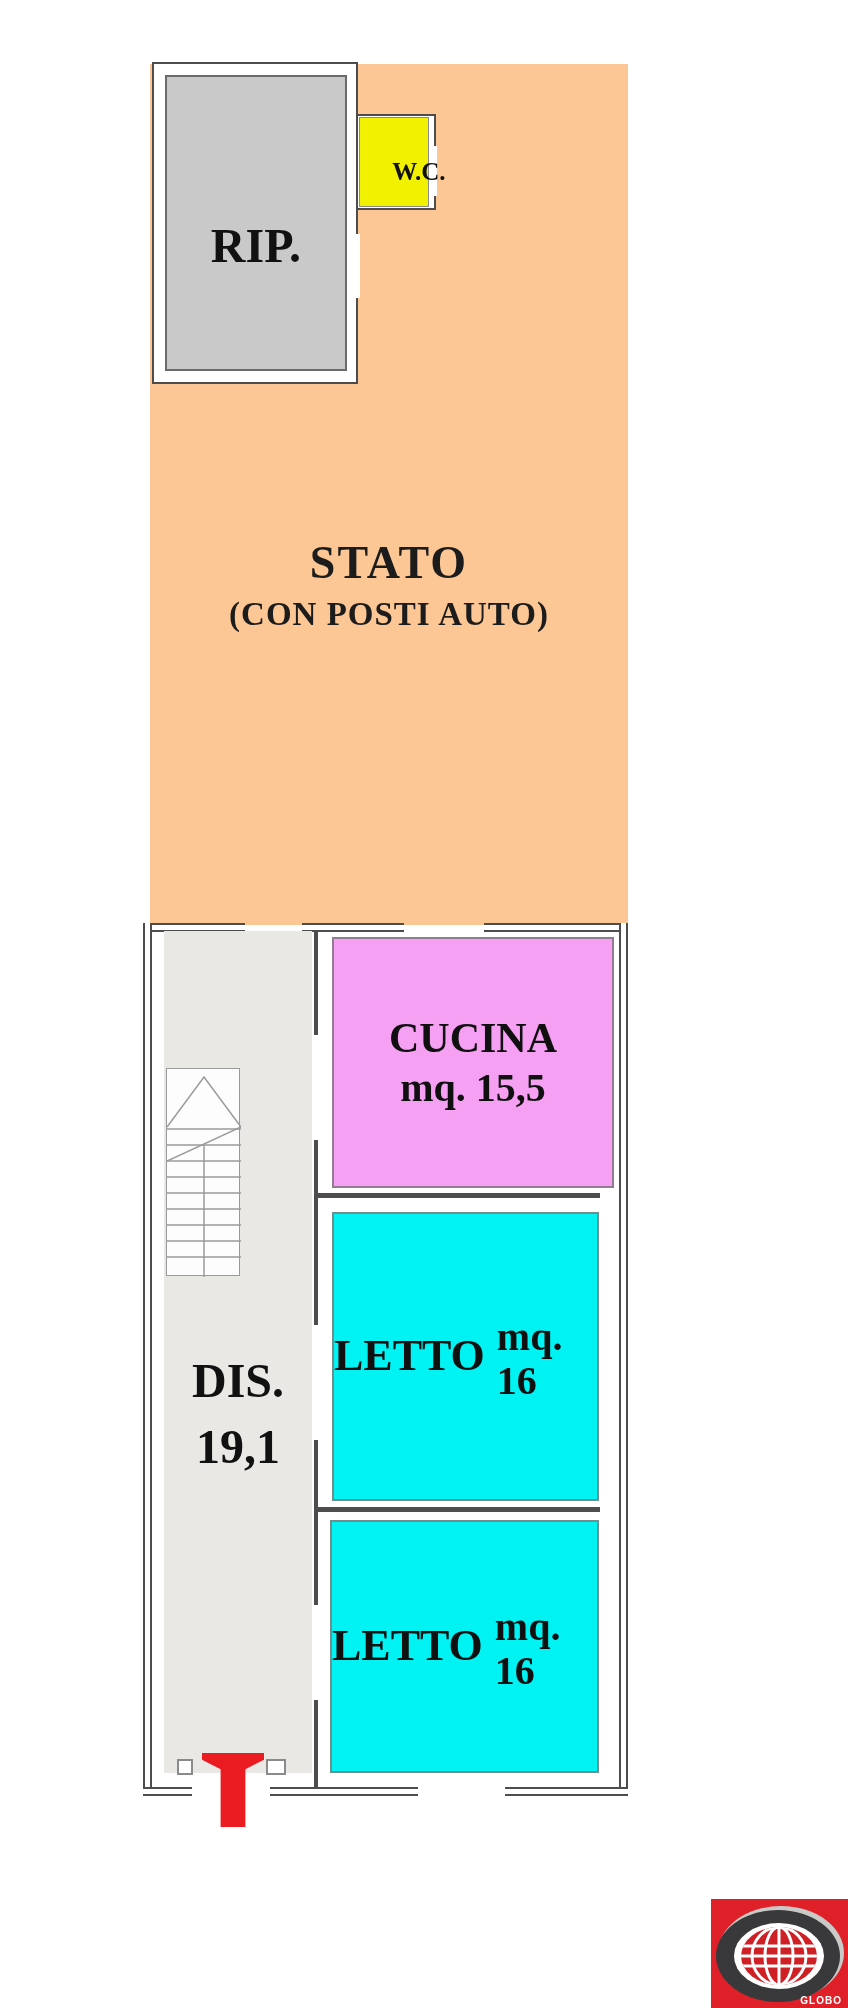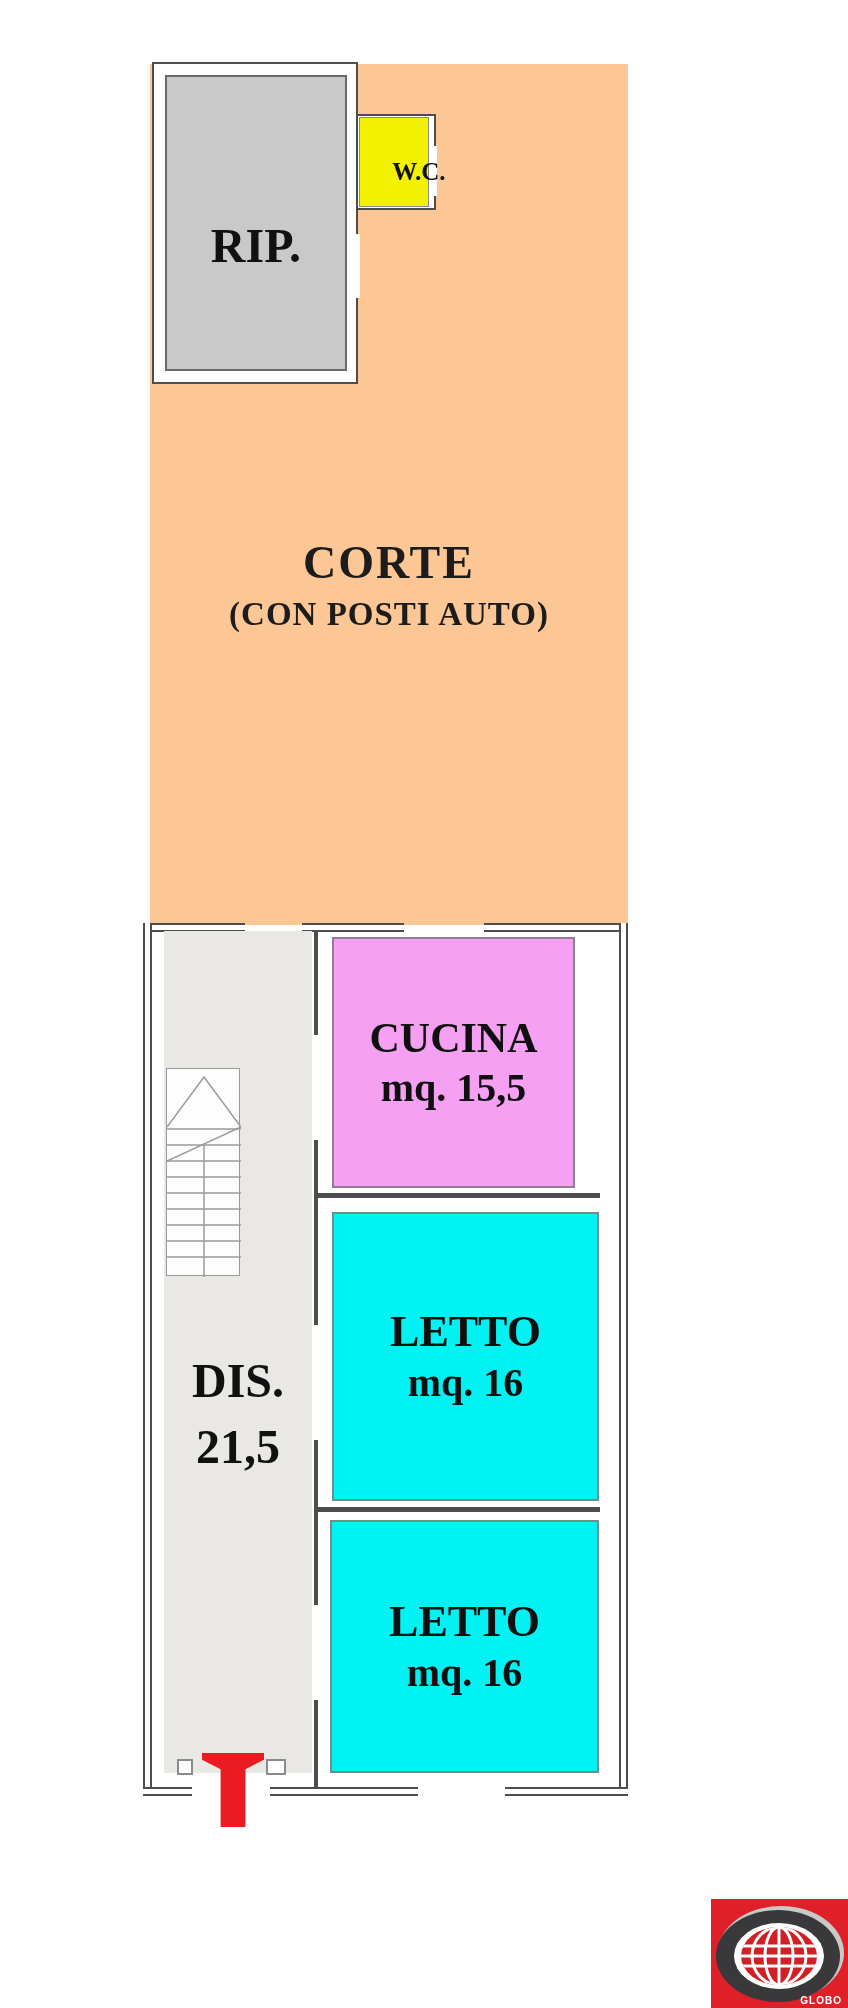--- a/index.html
+++ b/index.html
@@ -23,27 +23,27 @@
   #rip-label{left:165px;top:218px;width:182px;text-align:center;font-size:48px;font-weight:bold;color:#111;}
   #rip-door-gap{left:352px;top:234px;width:8px;height:64px;background:#ffffff;}
   
   #wc-outer{left:356px;top:114px;width:80px;height:96px;background:#ffffff;border:2px solid var(--wall);box-sizing:border-box;}
   #wc-fill{left:359px;top:117px;width:70px;height:90px;background:var(--wc-yellow);border:1px solid #8a8a8a;box-sizing:border-box;}
   #wc-label{left:359px;top:158px;width:70px;text-align:center;font-size:25px;font-weight:bold;color:#111;margin-left:25px;}
   #wc-door-gap{left:429px;top:146px;width:8px;height:50px;background:#ffffff;}
   
   #dis-fill{left:164px;top:931px;width:148px;height:842px;background:var(--dis-gray);}
   #dis-label{left:158px;top:1348px;width:160px;text-align:center;font-size:48px;font-weight:bold;color:#111;line-height:1.38;}
-  #cucina{left:332px;top:937px;width:243px;height:251px;background:var(--cucina-pink);border:2px solid #8f7d92;box-sizing:border-box;
+  #cucina{left:332px;top:937px;width:282px;height:251px;background:var(--cucina-pink);border:2px solid #8f7d92;box-sizing:border-box;
           display:flex;flex-direction:column;align-items:center;justify-content:center;}
   #cucina .room-title{font-size:42px;}
   #letto1{left:332px;top:1212px;width:267px;height:289px;}
   #letto2{left:330px;top:1520px;width:269px;height:253px;}
   .letto{background:var(--letto-cyan);border:2px solid #6f8f8f;box-sizing:border-box;
-         display:flex;flex-direction:column;align-items:center;justify-content:center;}
+         display:flex;flex-direction:row;align-items:center;justify-content:center;gap:12px;}
   .room-title{font-size:44px;font-weight:bold;color:#101010;line-height:1.1;}
   .room-area{font-size:40px;font-weight:bold;color:#101010;line-height:1.1;margin-top:4px;}
   
   #stairs{left:166px;top:1068px;width:74px;height:208px;background:#fdfdfd;border:1px solid #9a9a9a;box-sizing:border-box;}
   
   .jamb{background:#ffffff;border:2px solid #8a8a8a;box-sizing:border-box;}
   #jamb-left{left:177px;top:1759px;width:16px;height:16px;}
   #jamb-right{left:266px;top:1759px;width:20px;height:16px;}
   #entrance-marker{left:202px;top:1753px;width:62px;height:74px;background:var(--marker-red);
     clip-path:polygon(0% 0%,100% 0%,100% 9%,70% 22%,70% 100%,30% 100%,30% 22%,0% 9%);}
@@ -54,21 +54,21 @@
   #logo{left:711px;top:1899px;width:162px;height:109px;background:var(--logo-red);overflow:hidden;}
   #logo-text{font-family:"Liberation Sans","DejaVu Sans",sans-serif;font-weight:bold;font-size:10px;fill:#ffffff;letter-spacing:1px;}
 </style>
 </head>
 <body>
 
 <div id="stage">
 
   <div id="corte" class="abs"></div>
   <div id="corte-label" class="abs">
-    <div id="corte-title">CORTE</div>
+    <div id="corte-title">STATO</div>
     <div id="corte-sub">(CON POSTI AUTO)</div>
   </div>
 
   <div id="rip-outer" class="abs"></div>
   <div id="rip-inner" class="abs"></div>
   <div id="rip-door-gap" class="abs"></div>
   <div id="rip-label" class="abs">RIP.</div>
 
   <div id="wc-outer" class="abs"></div>
   <div id="wc-fill" class="abs"></div>
@@ -88,21 +88,21 @@
   <div class="abs wall-solid" style="left:314px;top:1140px;width:4px;height:185px;"></div>
   <div class="abs wall-solid" style="left:314px;top:1440px;width:4px;height:165px;"></div>
   <div class="abs wall-solid" style="left:314px;top:1700px;width:4px;height:87px;"></div>
 
   <div class="abs wall-solid" style="left:318px;top:1193px;width:282px;height:5px;"></div>
   <div class="abs wall-solid" style="left:318px;top:1507px;width:282px;height:5px;"></div>
 
   <div id="dis-fill" class="abs"></div>
   <div id="dis-label" class="abs">
     <div>DIS.</div>
-    <div>21,5</div>
+    <div>19,1</div>
   </div>
 
   <div id="stairs" class="abs">
     <svg width="74" height="208" viewBox="0 0 74 208">
       <g stroke="#9a9a9a" stroke-width="1.5" fill="none">
         <polyline points="0,58 37,8 74,58"></polyline>
         <line x1="0" y1="92" x2="74" y2="58"></line>
         <line x1="0" y1="60" x2="74" y2="60"></line>
         <line x1="0" y1="76" x2="74" y2="76"></line>
         <line x1="0" y1="92" x2="74" y2="92"></line>

